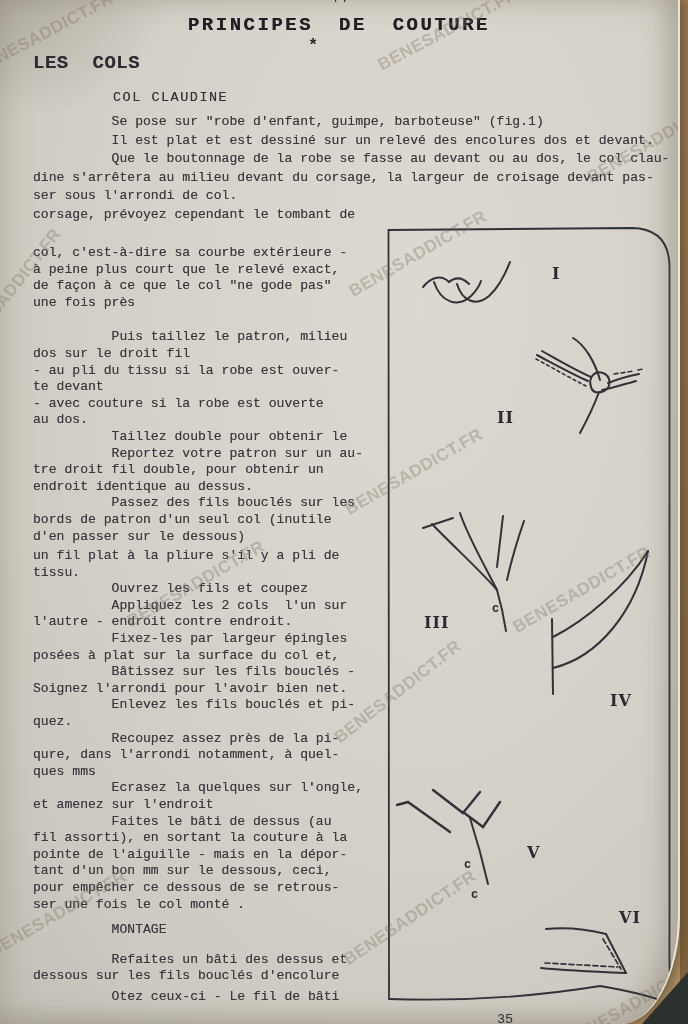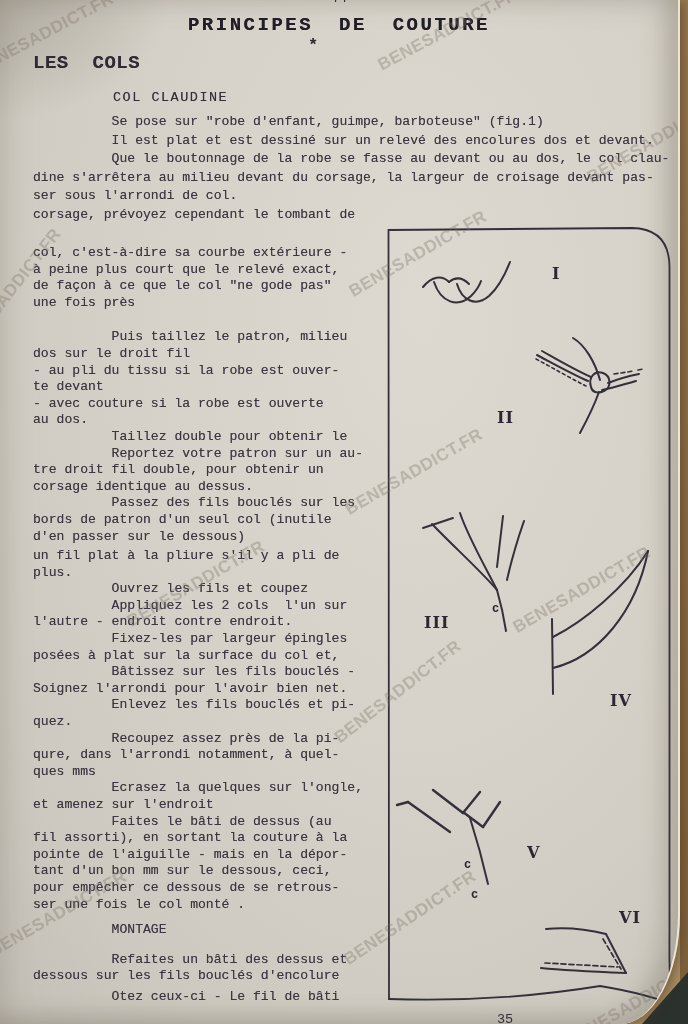--- a/index.html
+++ b/index.html
@@ -75,26 +75,26 @@
         <div class="tline">une fois près</div>
         <div class="tline" style="margin-top: 18px;">          Puis taillez le patron, milieu</div>
         <div class="tline">dos sur le droit fil</div>
         <div class="tline">- au pli du tissu si la robe est ouver-</div>
         <div class="tline">te devant</div>
         <div class="tline">- avec couture si la robe est ouverte</div>
         <div class="tline">au dos.</div>
         <div class="tline">          Taillez double pour obtenir le</div>
         <div class="tline">          Reportez votre patron sur un au-</div>
         <div class="tline">tre droit fil double, pour obtenir un</div>
-        <div class="tline">corsage identique au dessus.</div>
+        <div class="tline">endroit identique au dessus.</div>
         <div class="tline">          Passez des fils bouclés sur les</div>
         <div class="tline">bords de patron d'un seul col (inutile</div>
         <div class="tline">d'en passer sur le dessous)</div>
         <div class="tline" style="margin-top: 3px;">un fil plat à la pliure s'il y a pli de</div>
-        <div class="tline">plus.</div>
+        <div class="tline">tissu.</div>
         <div class="tline">          Ouvrez les fils et coupez</div>
         <div class="tline">          Appliquez les 2 cols  l'un sur</div>
         <div class="tline">l'autre - endroit contre endroit.</div>
         <div class="tline">          Fixez-les par largeur épingles</div>
         <div class="tline">posées à plat sur la surface du col et,</div>
         <div class="tline">          Bâtissez sur les fils bouclés -</div>
         <div class="tline">Soignez l'arrondi pour l'avoir bien net.</div>
         <div class="tline">          Enlevez les fils bouclés et pi-</div>
         <div class="tline">quez.</div>
         <div class="tline">          Recoupez assez près de la pi-</div>

